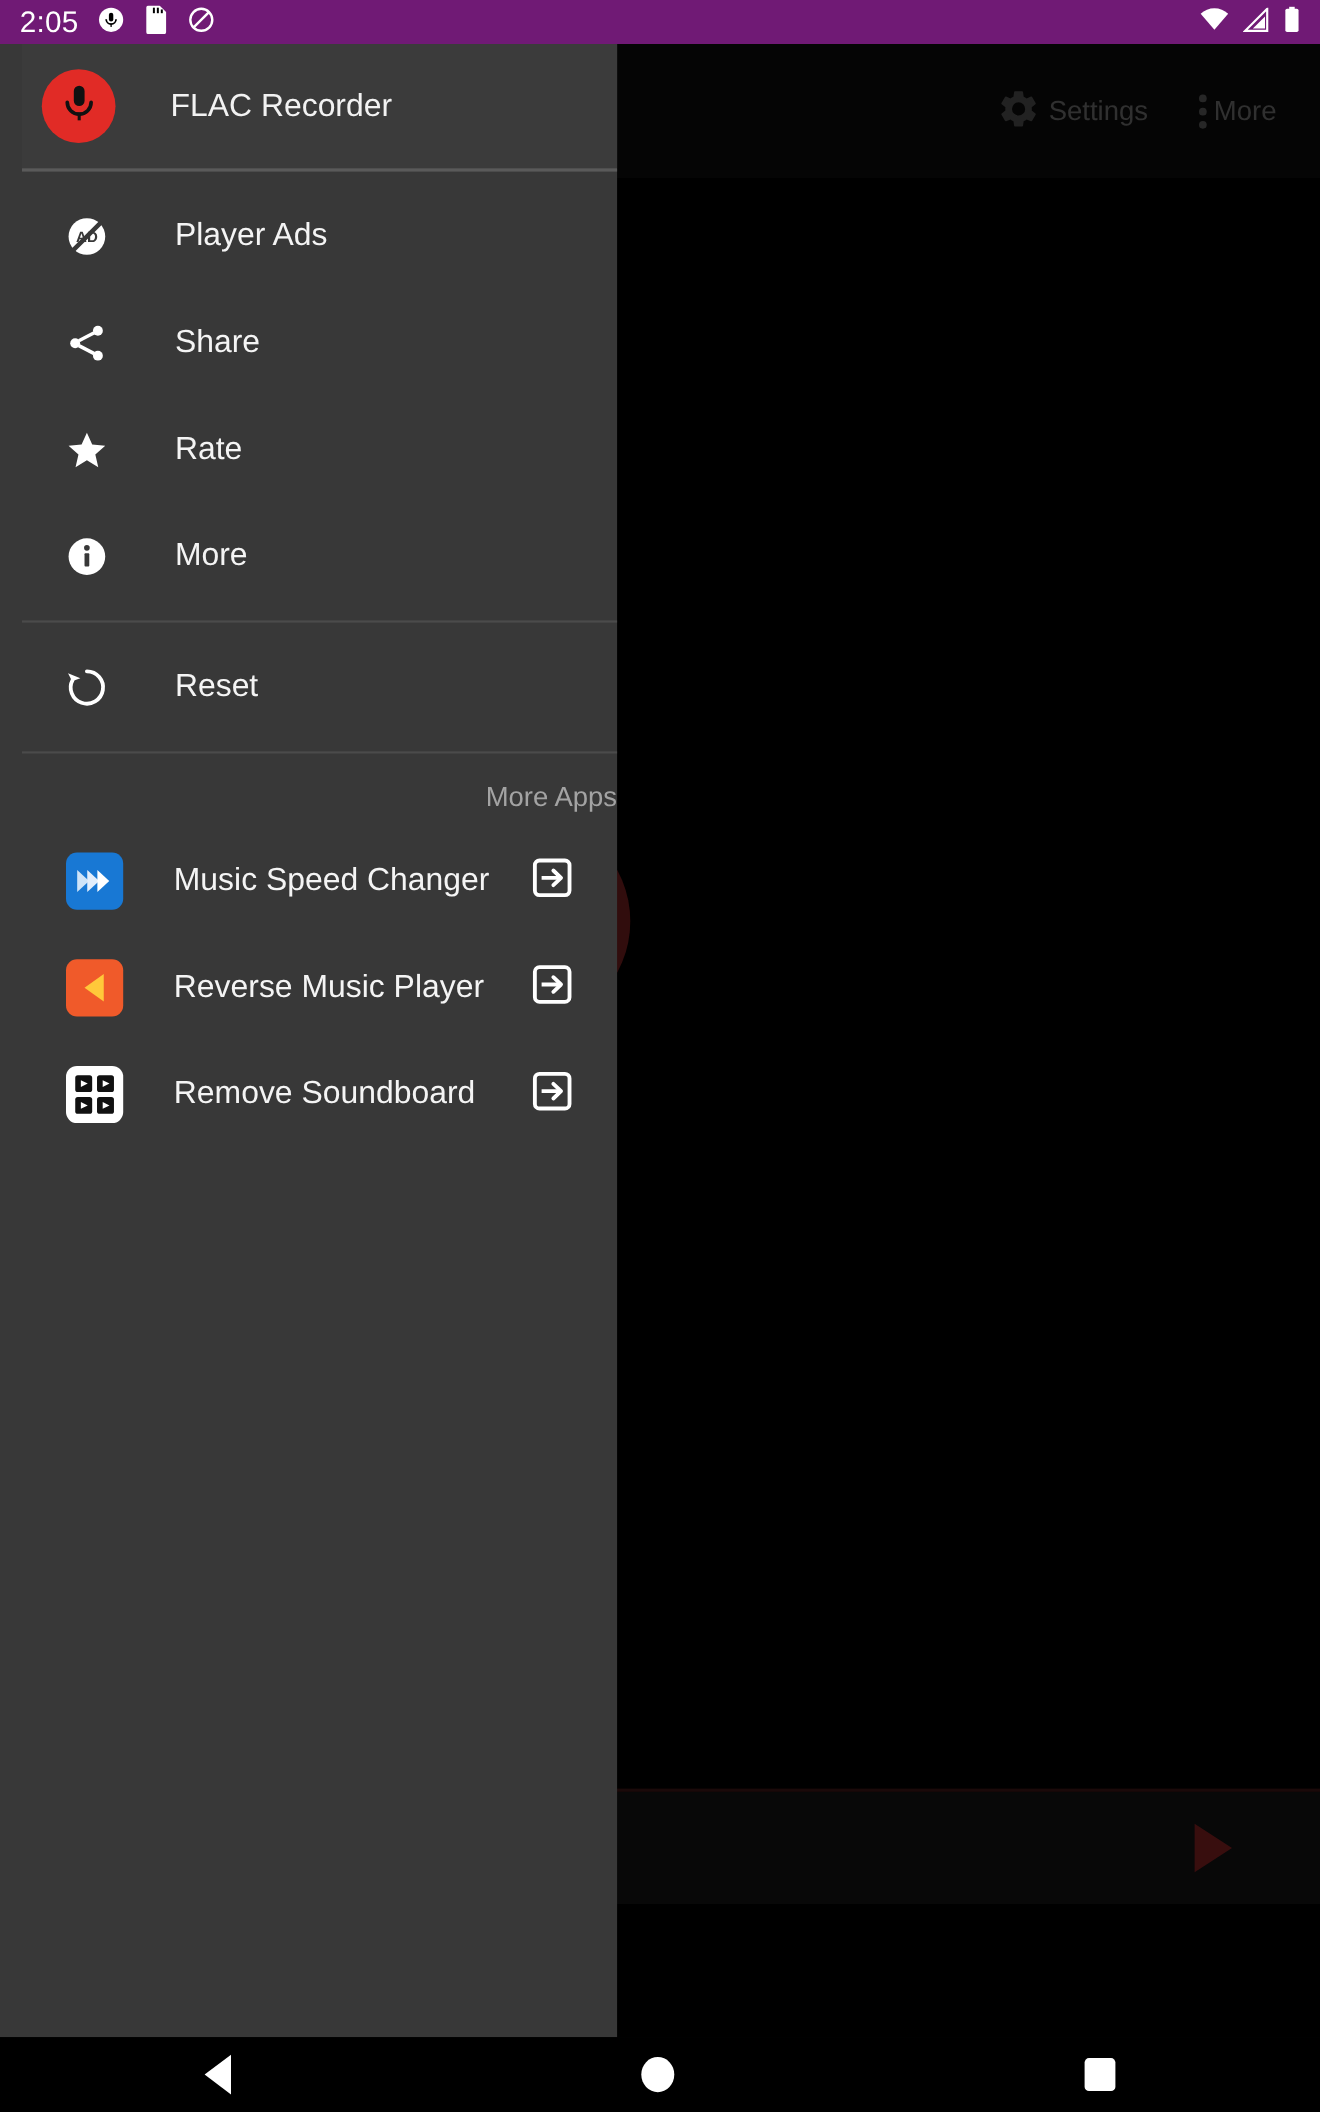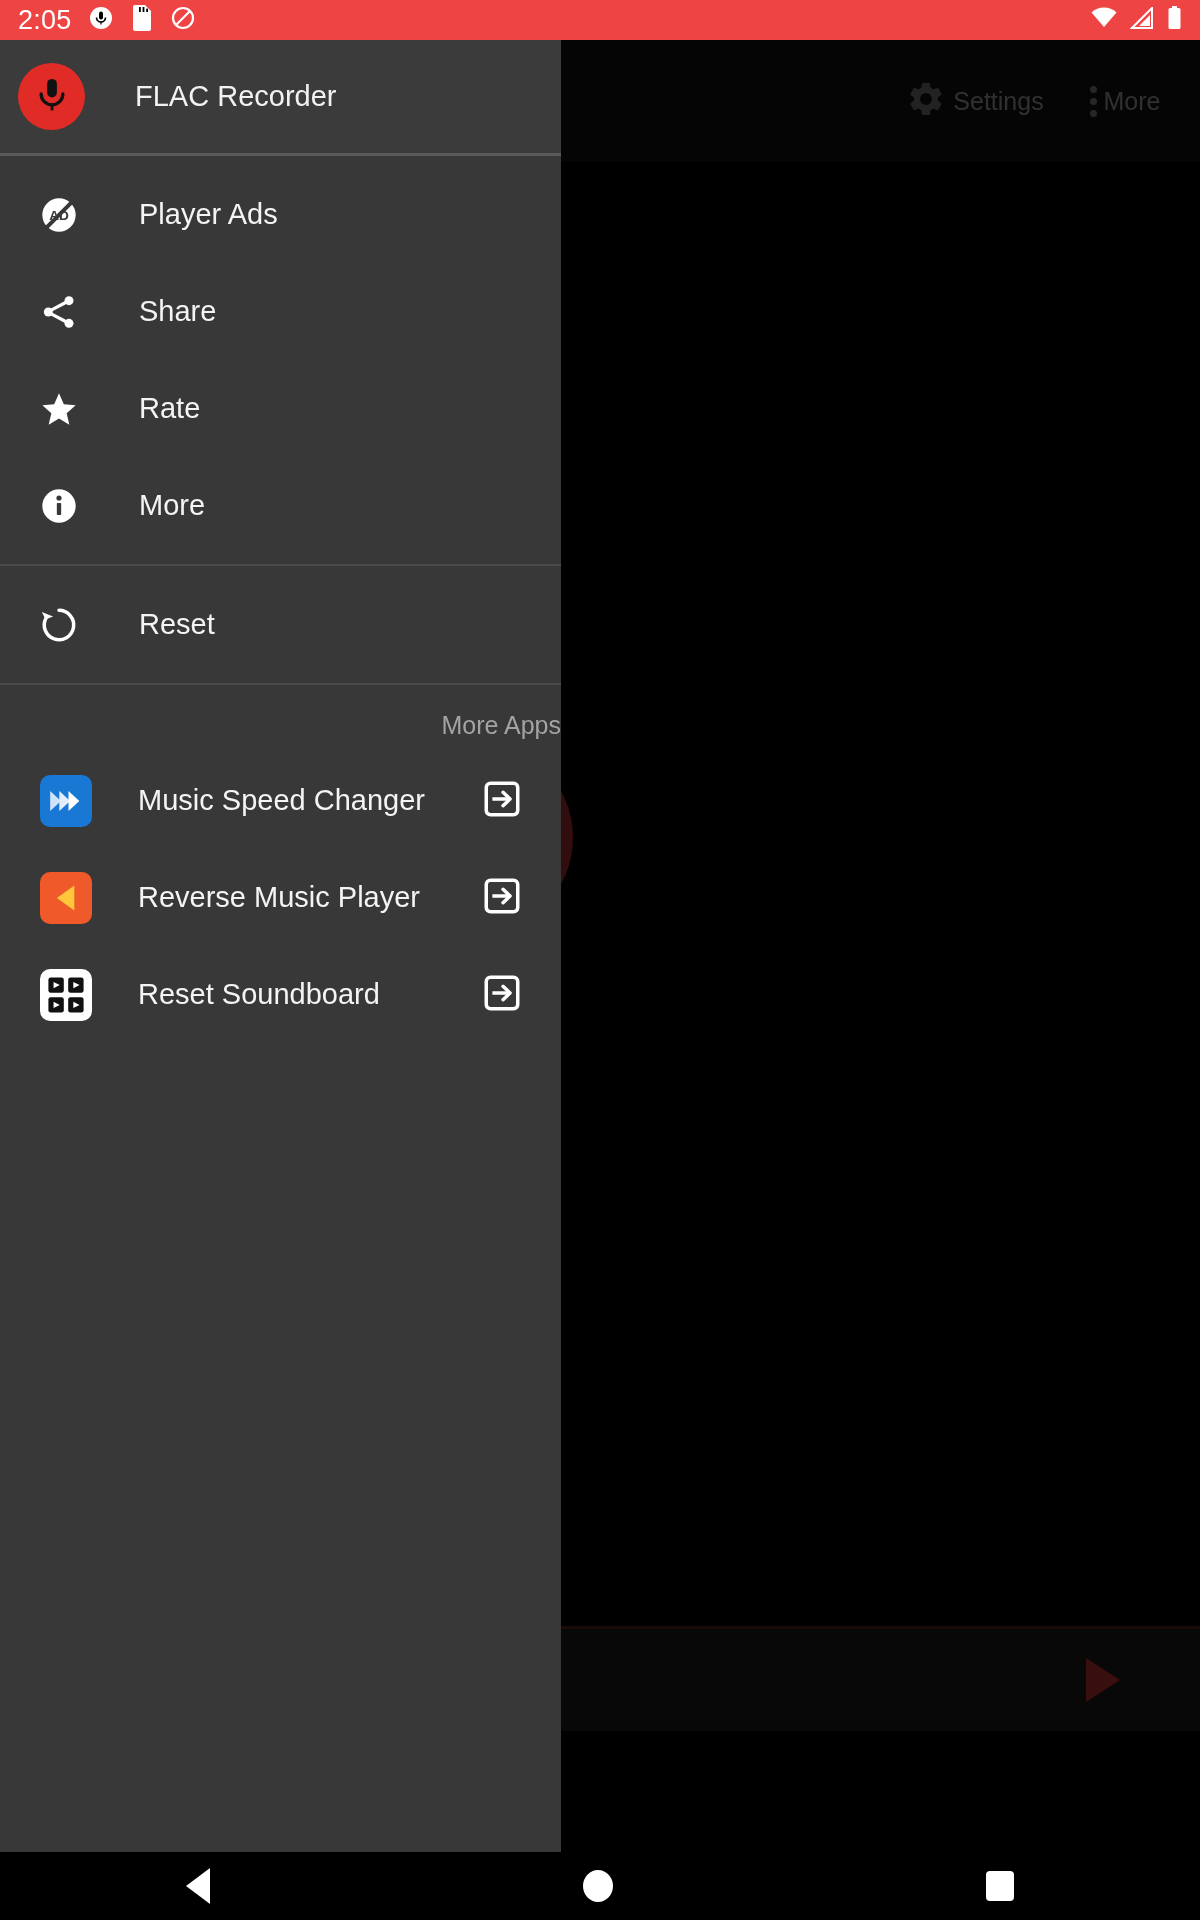--- a/index.html
+++ b/index.html
@@ -12,21 +12,21 @@
   .phone {
     position:relative;
     width:1200px; height:1920px;
     background:#0a0a0a;
   }
 
   
   .statusbar {
     position:absolute; top:0; left:0;
     width:1200px; height:40px;
-    background:#ef4444;
+    background:#701a75;
     display:flex; align-items:center;
     padding:0 18px;
     z-index:50;
   }
   .sb-time {
     color:#fff; font-size:27px; letter-spacing:0.2px;
     margin-right:18px;
   }
   .sb-left-icons { display:flex; align-items:center; gap:18px; }
   .sb-spacer { flex:1; }
@@ -96,21 +96,21 @@
     background:rgba(0,0,0,0.55);
     z-index:10;
   }
 
   
   .drawer {
     position:absolute; top:40px; left:0;
     width:561px; height:1812px;
     background:#383838;
     z-index:20;
-    display:flex; flex-direction:column;
+    display:flex; flex-direction:column;padding-left:20px;
   }
   .drawer-header {
     height:113px;
     display:flex; align-items:center;
     padding-left:18px;
     gap:50px;
     background:#3b3b3b;
   }
   .app-logo {
     width:67px; height:67px; border-radius:50%;
@@ -396,21 +396,21 @@
           <rect x="2.4" y="2.4" width="8.4" height="8.4" rx="1.3" fill="#111"></rect>
           <rect x="13.2" y="2.4" width="8.4" height="8.4" rx="1.3" fill="#111"></rect>
           <rect x="2.4" y="13.2" width="8.4" height="8.4" rx="1.3" fill="#111"></rect>
           <rect x="13.2" y="13.2" width="8.4" height="8.4" rx="1.3" fill="#111"></rect>
           <path d="M5.2 4.9 L8.6 6.6 L5.2 8.3 Z" fill="#fff"></path>
           <path d="M16 4.9 L19.4 6.6 L16 8.3 Z" fill="#fff"></path>
           <path d="M5.2 15.7 L8.6 17.4 L5.2 19.1 Z" fill="#fff"></path>
           <path d="M16 15.7 L19.4 17.4 L16 19.1 Z" fill="#fff"></path>
         </svg>
       </span>
-      <span class="app-label">Reset Soundboard</span>
+      <span class="app-label">Remove Soundboard</span>
       <span>
         <svg width="42" height="42" viewBox="0 0 24 24">
           <rect x="3" y="3" width="18" height="18" rx="2.4" fill="none" stroke="#fff" stroke-width="2"></rect>
           <line x1="6.5" y1="12" x2="16" y2="12" stroke="#fff" stroke-width="2"></line>
           <path d="M12.6 8.2 L16.6 12 L12.6 15.8" fill="none" stroke="#fff" stroke-width="2" stroke-linecap="round" stroke-linejoin="round"></path>
         </svg>
       </span>
     </div>
 
   </div>

